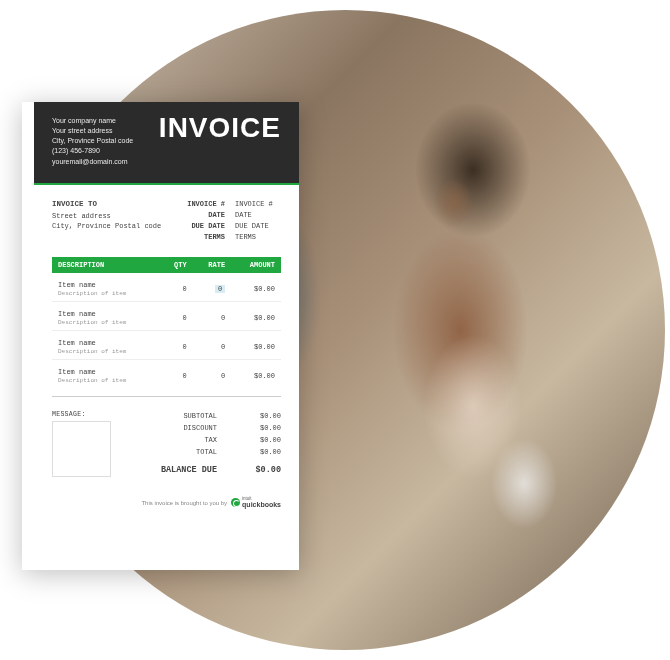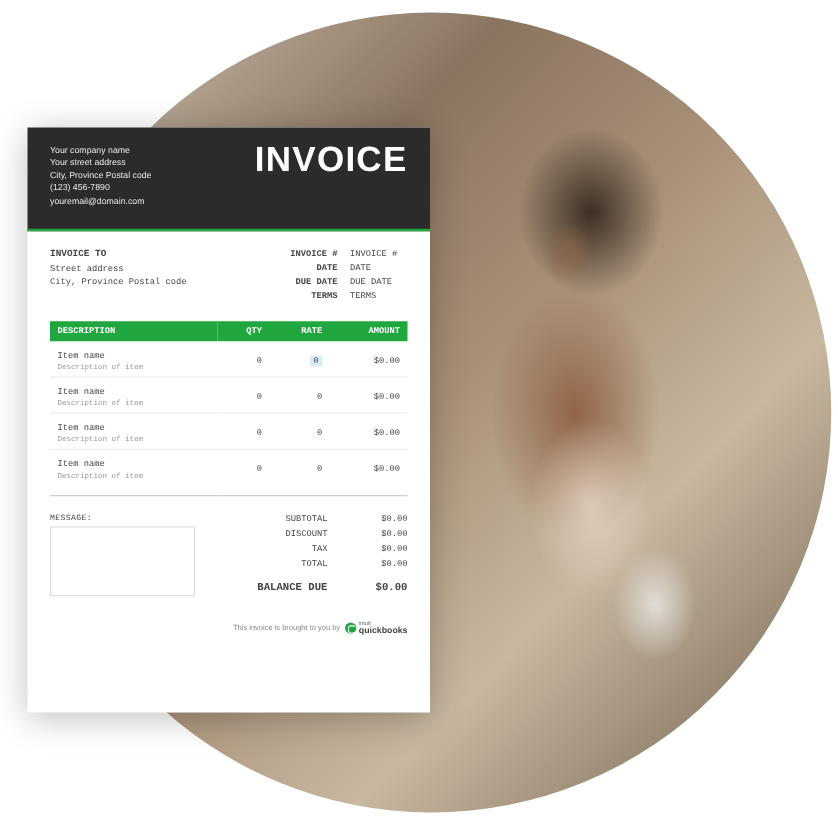--- a/index.html
+++ b/index.html
@@ -40,26 +40,27 @@
         radial-gradient(ellipse 40px 50px at 33% 30%, #d8b896 0%, transparent 50%),
         radial-gradient(ellipse 40px 50px at 67% 30%, #8b6548 0%, transparent 50%),
         radial-gradient(ellipse 110px 160px at 70% 62%, #e8d8c8 0%, transparent 45%),
         radial-gradient(ellipse 70px 95px at 78% 74%, #f0f0f0 0%, transparent 48%);
       opacity: 0.75;
     }
     .invoice-card {
       position: absolute;
       top: 102px;
       left: 22px;
-      width: 322px;
+      width: 277px;
       height: 468px;
       background: white;
       box-shadow: 0 4px 26px rgba(0,0,0,0.25);
       font-size: 7px;
       color: #444;
+      padding-left: 12px;
     }
     .inv-header {
       background: #2b2b2b;
       border-bottom: 2px solid #21a73f;
       padding: 14px 18px 16px;
       display: flex;
       justify-content: space-between;
       align-items: flex-start;
       color: #e8e8e8;
     }

